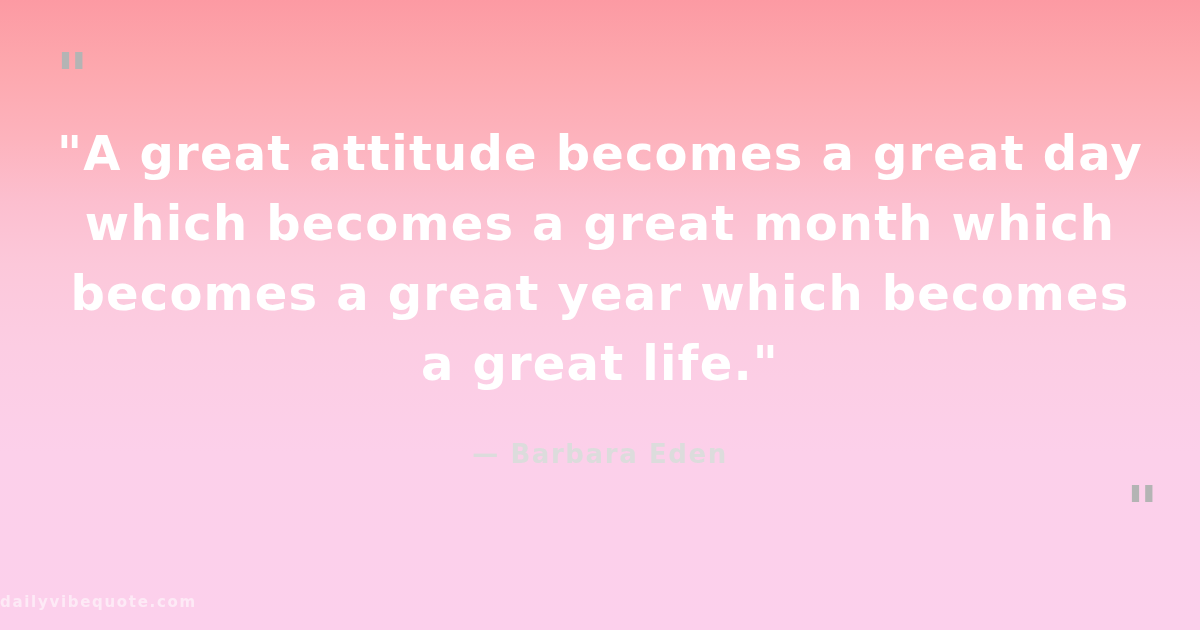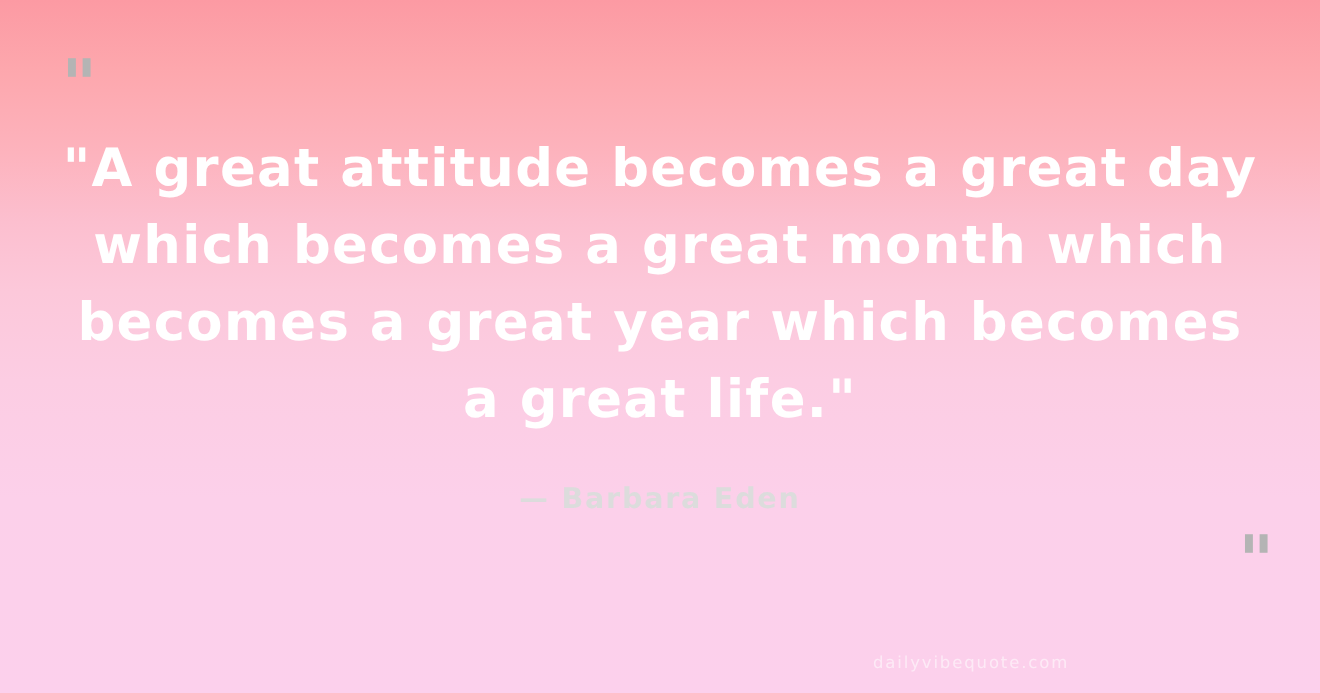--- a/index.html
+++ b/index.html
@@ -85,24 +85,24 @@
     letter-spacing: 1.6px;
     line-height: 36px;
   }
 
   
   #footer-watermark {
     position: absolute;
     top: 592px;
     left: 0;
     width: 972px;
-    text-align: right;
+    text-align: left;
     color: #fdeaf6;
     font-size: 15px;
-    font-weight: 400;
+    font-weight: 700;
     letter-spacing: 1.7px;
     line-height: 20px;
   }
 </style>
 </head>
 <body>
 
 <div id="quote-card">
 
   <span id="deco-quote-open" class="deco-quote">"</span>

